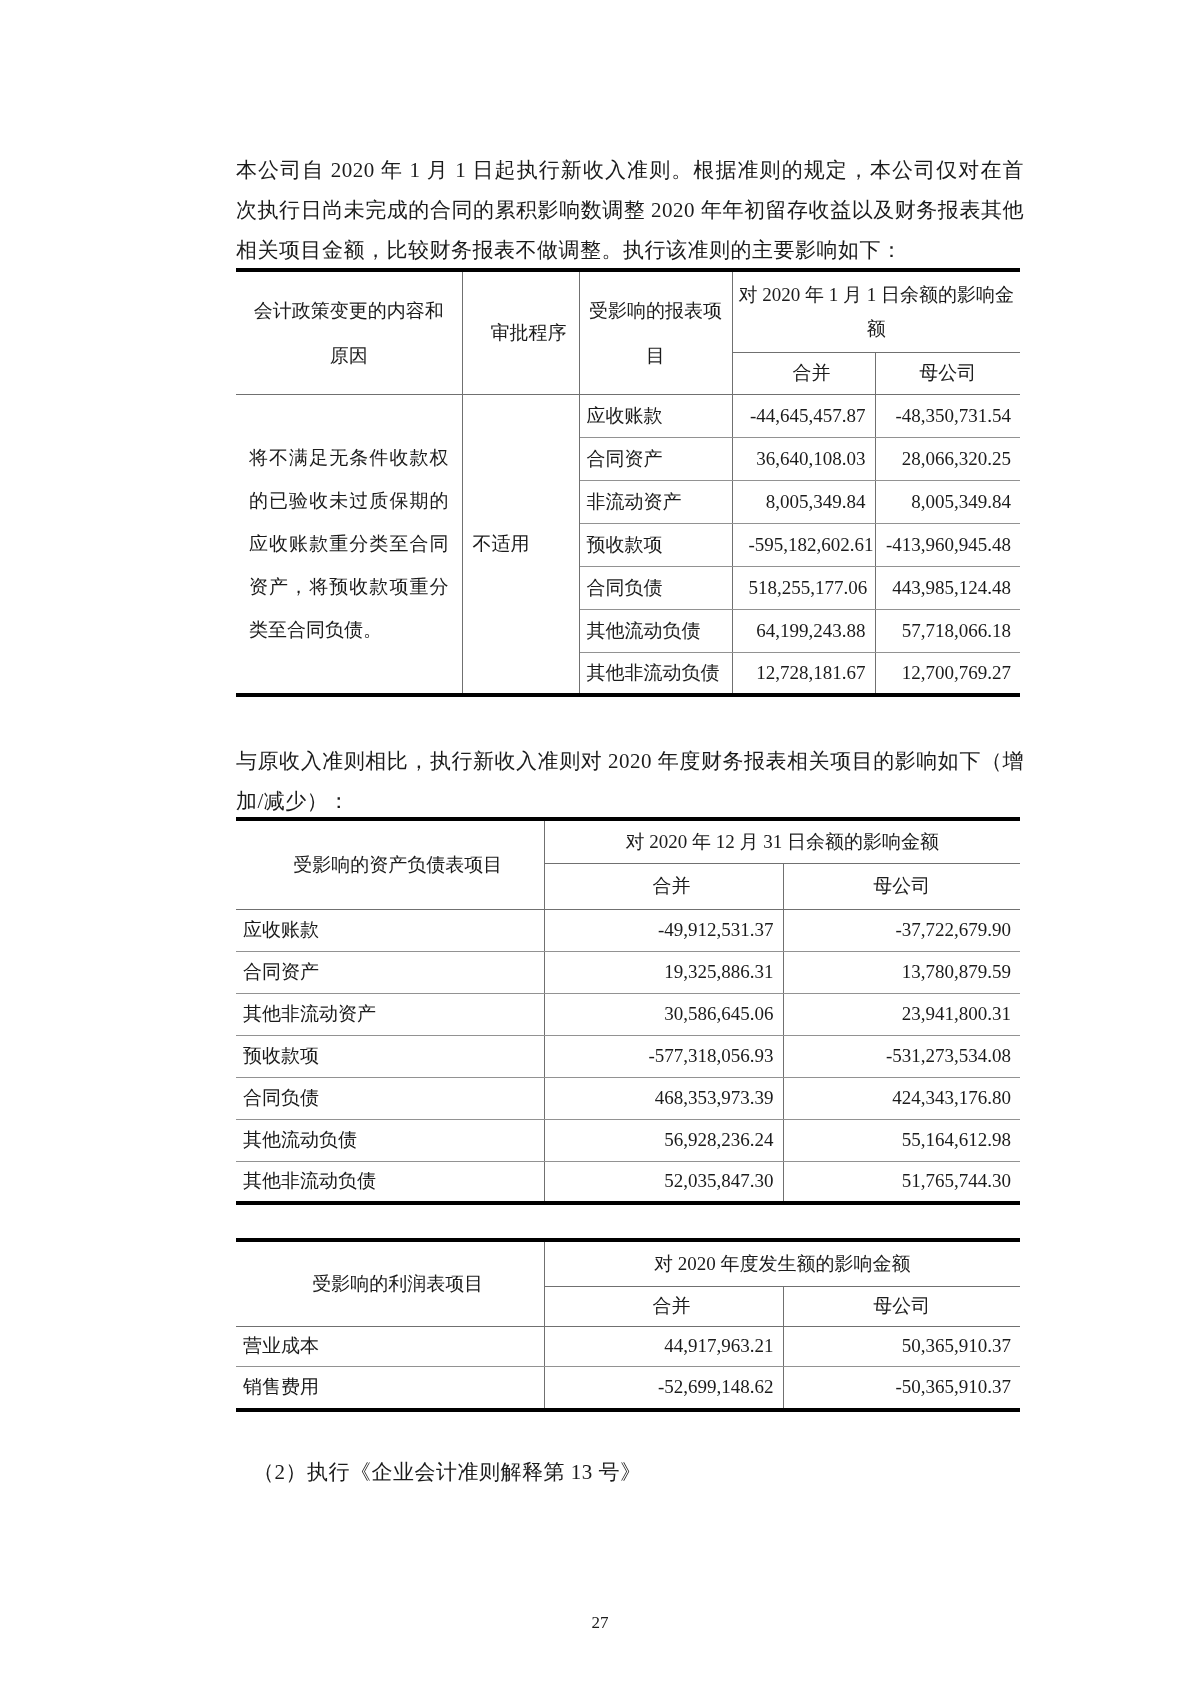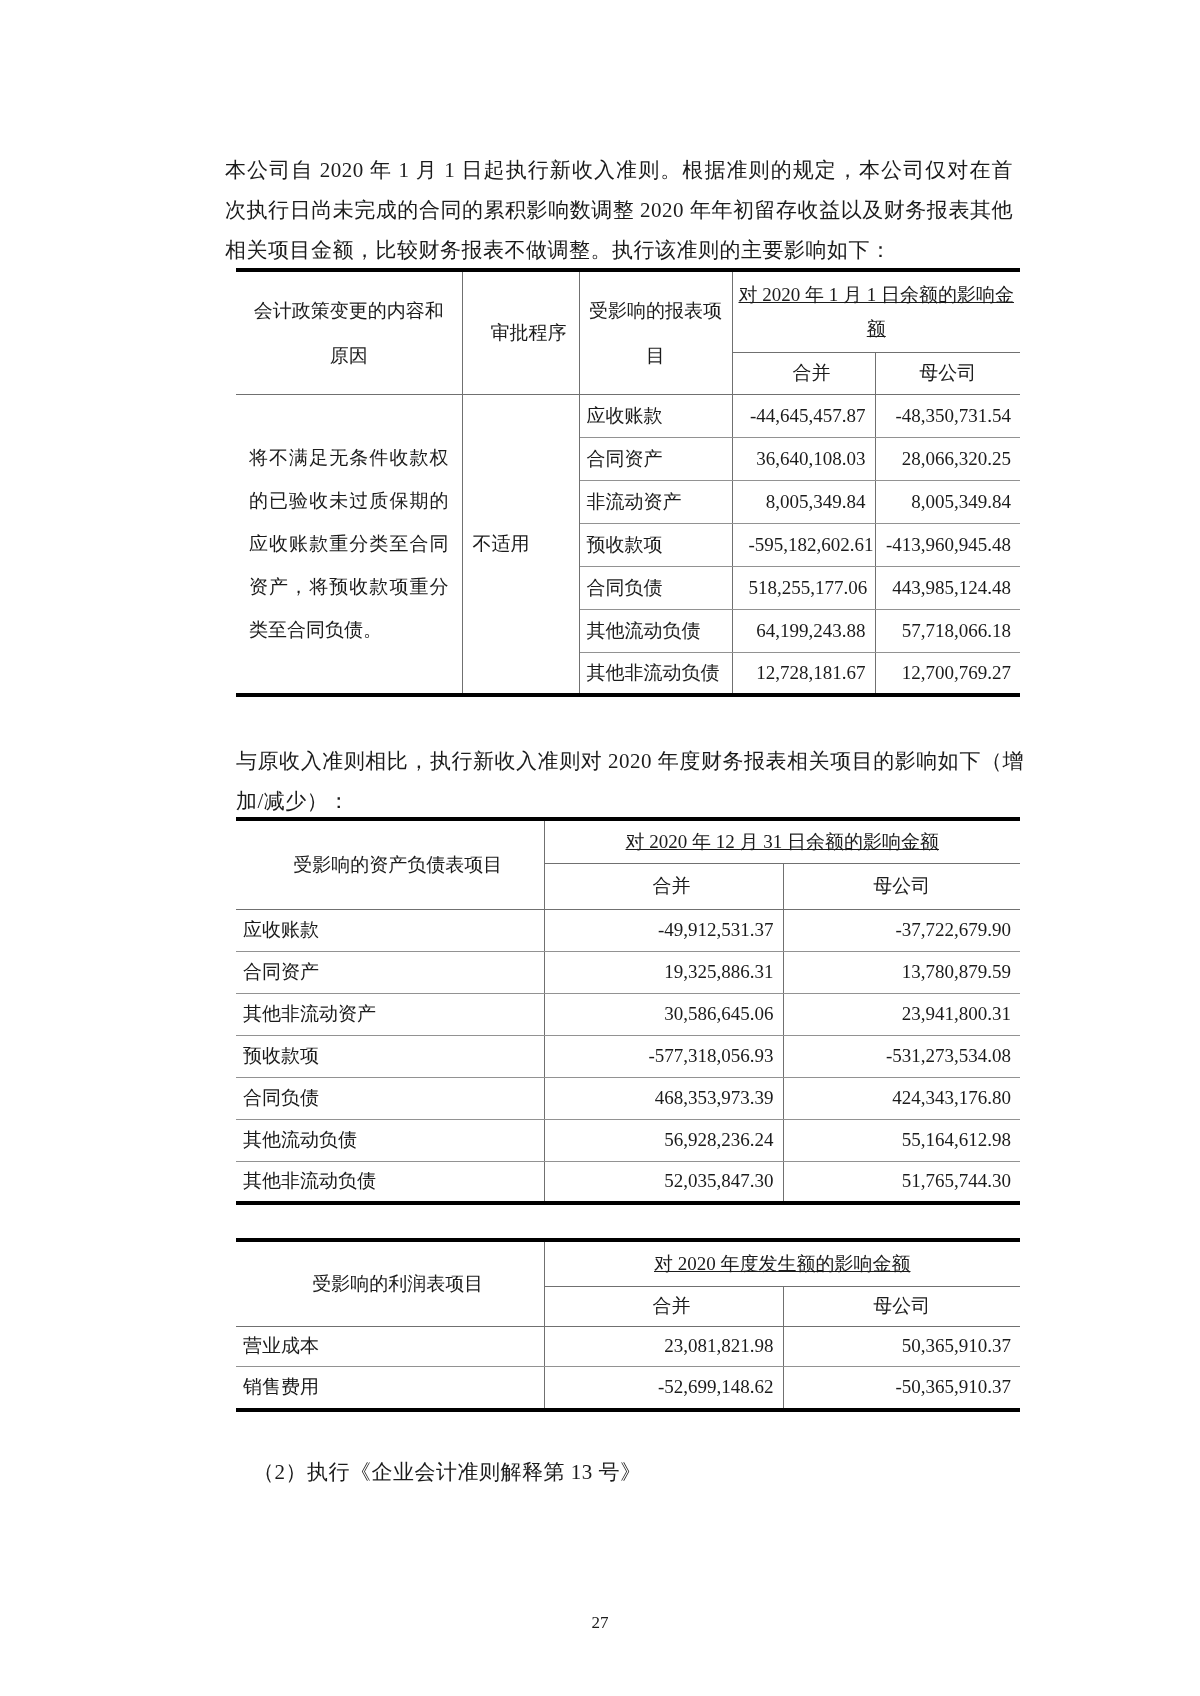--- a/index.html
+++ b/index.html
@@ -6,21 +6,21 @@
   html,body { background:#e8e8e8; }
   body { font-family:"Liberation Serif","DejaVu Serif",serif; color:#1b1b1b; }
   .page {
     position:relative; width:1200px; height:1696px;
     background:#ffffff; margin:0 auto; overflow:hidden;
   }
   .para {
     position:absolute; font-size:21px; line-height:40px;
     text-align:justify; text-justify:inter-ideograph; letter-spacing:0.5px;
   }
-  #para1 { left:225px; top:150px; width:788px; }
+  #para1 { left:236px; top:150px; width:788px; }
   #para2 { left:236px; top:741px; width:788px; }
 
   table {
     position:absolute; border-collapse:collapse; table-layout:fixed;
     font-size:19px; color:#1b1b1b;
   }
   #table1 { left:236px; top:268px; width:784px;
             border-top:4px solid #000; border-bottom:4px solid #000; }
   #table2 { left:236px; top:817px; width:784px;
             border-top:4px solid #000; border-bottom:4px solid #000; }
@@ -29,21 +29,21 @@
 
   td { vertical-align:middle; overflow:hidden; }
   .c    { text-align:center; }
   .vr   { border-right:1px solid #707070;padding-left:16px; }
   .hline{ border-bottom:1px solid #707070; }   
   .rline{ border-bottom:1px solid #929292;margin-top:7px; }   
   .num  { text-align:right; padding-right:9px; font-size:19px; }
   .item { text-align:left; padding-left:7px; }
   .desc { text-align:justify; padding:0 13px; line-height:43px; vertical-align:middle; }
   .approval { text-align:left; padding-left:10px; }
-  .grp  { text-align:center; line-height:34px; padding:0 6px;text-decoration:underline; }
+  .grp  { text-align:center; line-height:34px; padding:0 6px; }
   .hdr1 { text-align:center; line-height:45px; padding:0 14px; }
   .hdr3 { text-align:center; line-height:45px; padding:0 8px; }
 
   .t1-grp-row td { height:82px; }
   .t1-sub-row td { height:42px; }
   .t1-row    td  { height:43px; }
 
   .t2-grp-row td { height:44px; }
   .t2-sub-row td { height:46px; }
   .t2-row    td  { height:42px; }
@@ -193,21 +193,21 @@
         <tr class="t3-grp-row">
       <td rowspan="2" class="vr hline c">受影响的利润表项目</td>
       <td colspan="2" class="grp hline">对 2020 年度发生额的影响金额</td>
     </tr>
     <tr class="t3-sub-row">
       <td class="vr hline c">合并</td>
       <td class="hline c">母公司</td>
     </tr>
     <tr class="t3-row-a">
       <td class="vr rline item">营业成本</td>
-      <td class="vr rline num">23,081,821.98</td>
+      <td class="vr rline num">44,917,963.21</td>
       <td class="rline num">50,365,910.37</td>
     </tr>
     <tr class="t3-row-b">
       <td class="vr item">销售费用</td>
       <td class="vr num">-52,699,148.62</td>
       <td class="num">-50,365,910.37</td>
     </tr>
   </tbody>
     </table>
 

